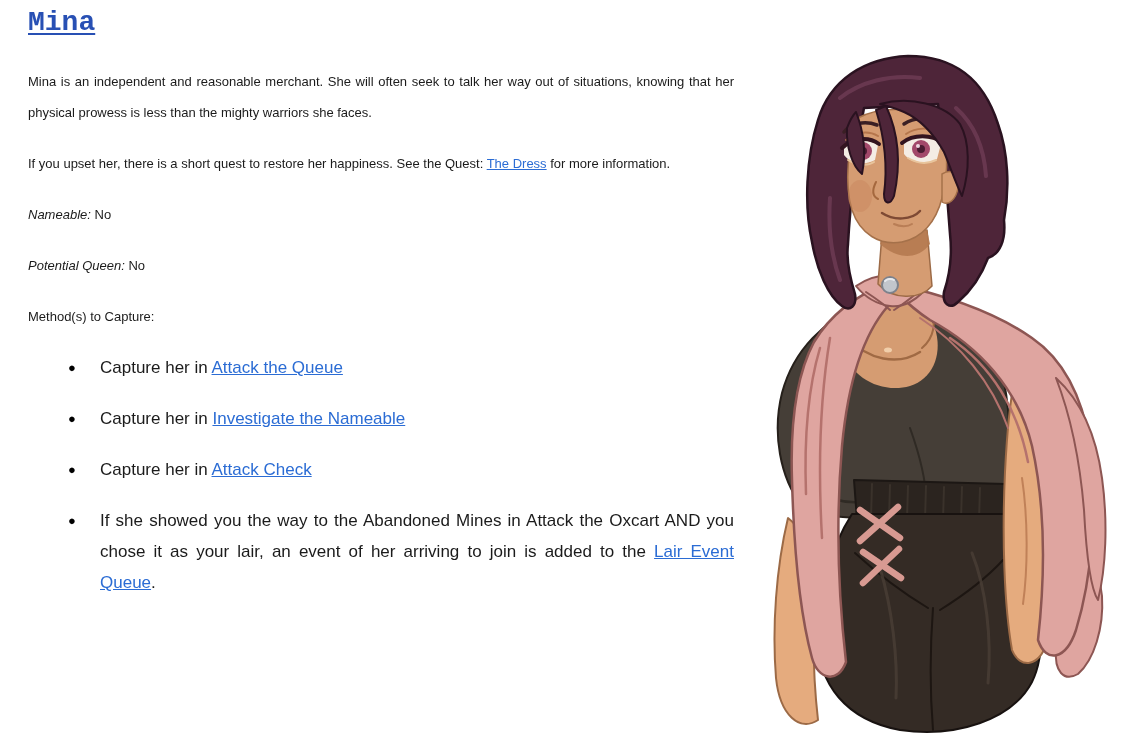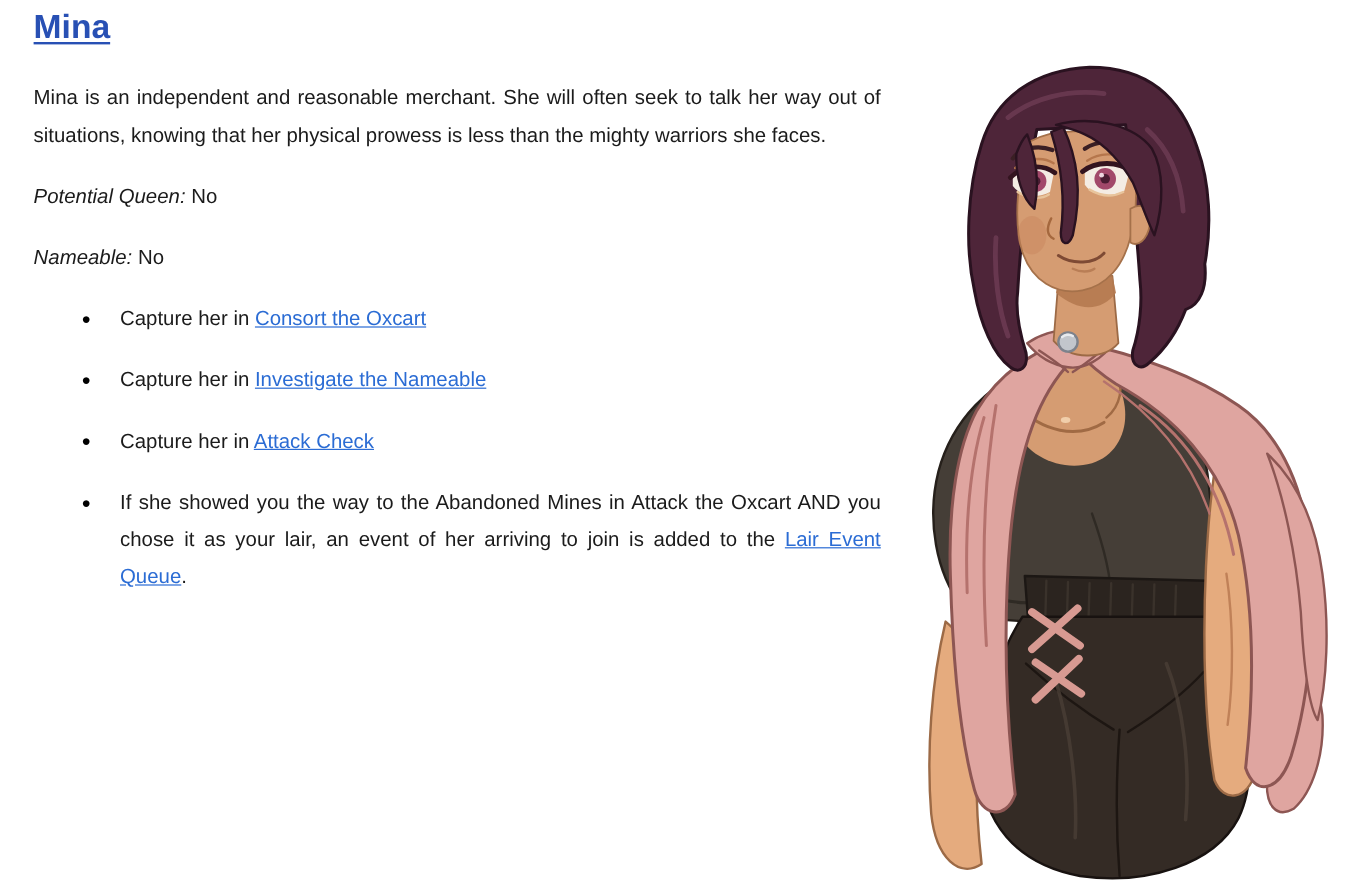--- a/index.html
+++ b/index.html
@@ -7,28 +7,28 @@
     width:1123px;height:743px;position:relative;overflow:hidden;
     background:#ffffff;
     font-family:"Liberation Sans", sans-serif;
     color:#1b1b1b;
   }
   .doc-col{
     position:absolute;left:28px;top:6px;width:706px;
   }
   h1.doc-title{
     margin:0 0 26px 0;
-    font-family:Liberation Sans, sans-serif;
+    font-family:Liberation Mono, monospace;
     font-size:28px;line-height:34px;font-weight:bold;
     color:#2850b4;
   }
   h1.doc-title span{text-decoration:underline;text-decoration-thickness:2px;text-underline-offset:3px;}
   .doc-col p{
     margin:16px 0 20px 0;
-    font-size:17px;line-height:31px;
+    font-size:13px;line-height:31px;
     text-align:justify;
   }
   .attr-line{margin:0 0 20px 0;font-size:17px;line-height:31px;}
   .attr-label{font-style:italic;}
   a.doclink{color:#2b6cd4;text-decoration:underline;cursor:pointer;}
   ul.capture-list{margin:0;padding:0;list-style:none;}
   ul.capture-list li{
     position:relative;
     padding-left:72px;
     margin-bottom:20px;
@@ -45,29 +45,31 @@
 </style>
 </head>
 <body>
 
 <div class="doc-col">
 
   <h1 class="doc-title"><span>Mina</span></h1>
 
   <p><span>Mina is an independent and reasonable merchant. She will often seek to talk her way out of situations, knowing that her physical prowess is less than the mighty warriors she faces.</span></p>
 
-
+  <p><span>If you upset her, there is a short quest to restore her happiness. See the Quest: </span><a href="#" class="doclink">The Dress</a><span> for more information.</span></p>
+
+
+  <p class="attr-line"><span class="attr-label">Nameable:</span> <span>No</span></p>
 
   <p class="attr-line"><span class="attr-label">Potential Queen:</span> <span>No</span></p>
 
-  <p class="attr-line"><span class="attr-label">Nameable:</span> <span>No</span></p>
-
+  <p class="attr-line">Method(s) to Capture:</p>
 
   <ul class="capture-list">
-    <li><span class="bullet">●</span><span>Capture her in </span><a href="#" class="doclink">Consort the Oxcart</a><span></span></li>
+    <li><span class="bullet">●</span><span>Capture her in </span><a href="#" class="doclink">Attack the Queue</a><span></span></li>
     <li><span class="bullet">●</span><span>Capture her in </span><a href="#" class="doclink">Investigate the Nameable</a><span></span></li>
     <li><span class="bullet">●</span><span>Capture her in </span><a href="#" class="doclink">Attack Check</a><span></span></li>
     <li><span class="bullet">●</span><span>If she showed you the way to the Abandoned Mines in Attack the Oxcart AND you chose it as your lair, an event of her arriving to join is added to the </span><a href="#" class="doclink">Lair Event Queue</a><span>.</span></li>
   </ul>
 
 </div>
 
 <svg class="illustration" viewBox="0 0 350 692" role="img" aria-label="Portrait of Mina: merchant with dark plum bob haircut, pink cape clasped with a button, dark keyhole top and dark laced trousers">
   <g stroke-linecap="round" stroke-linejoin="round">
 

